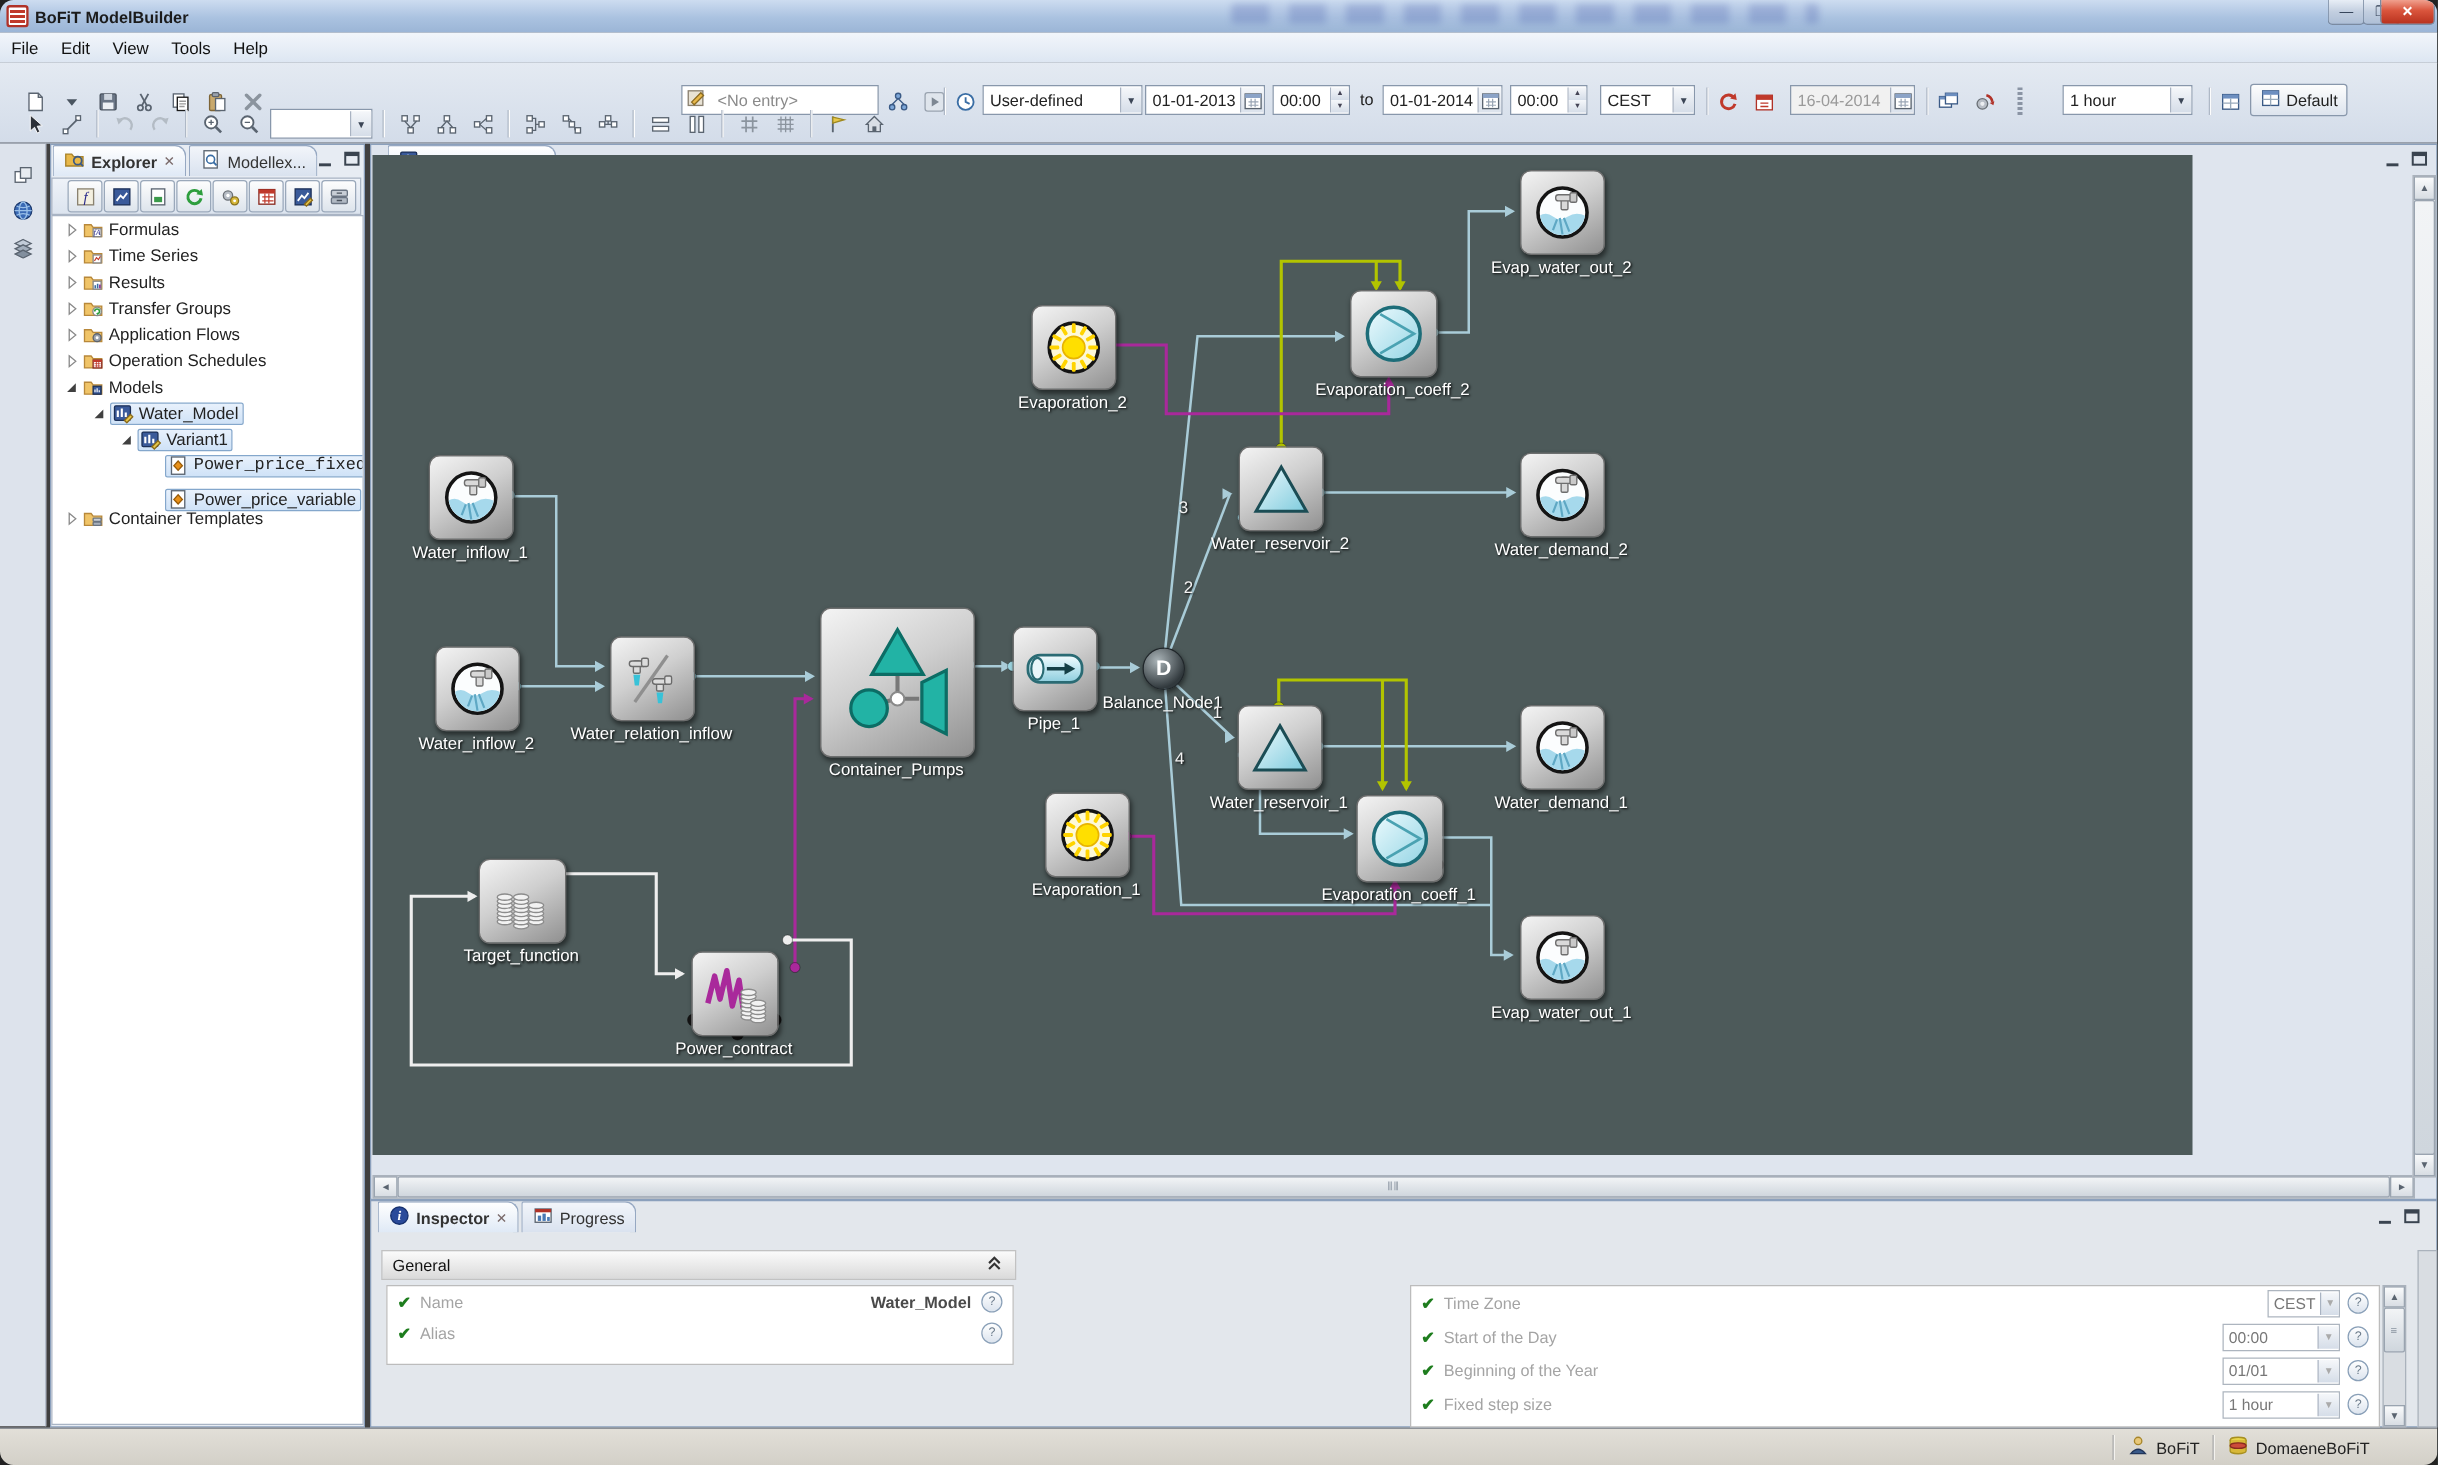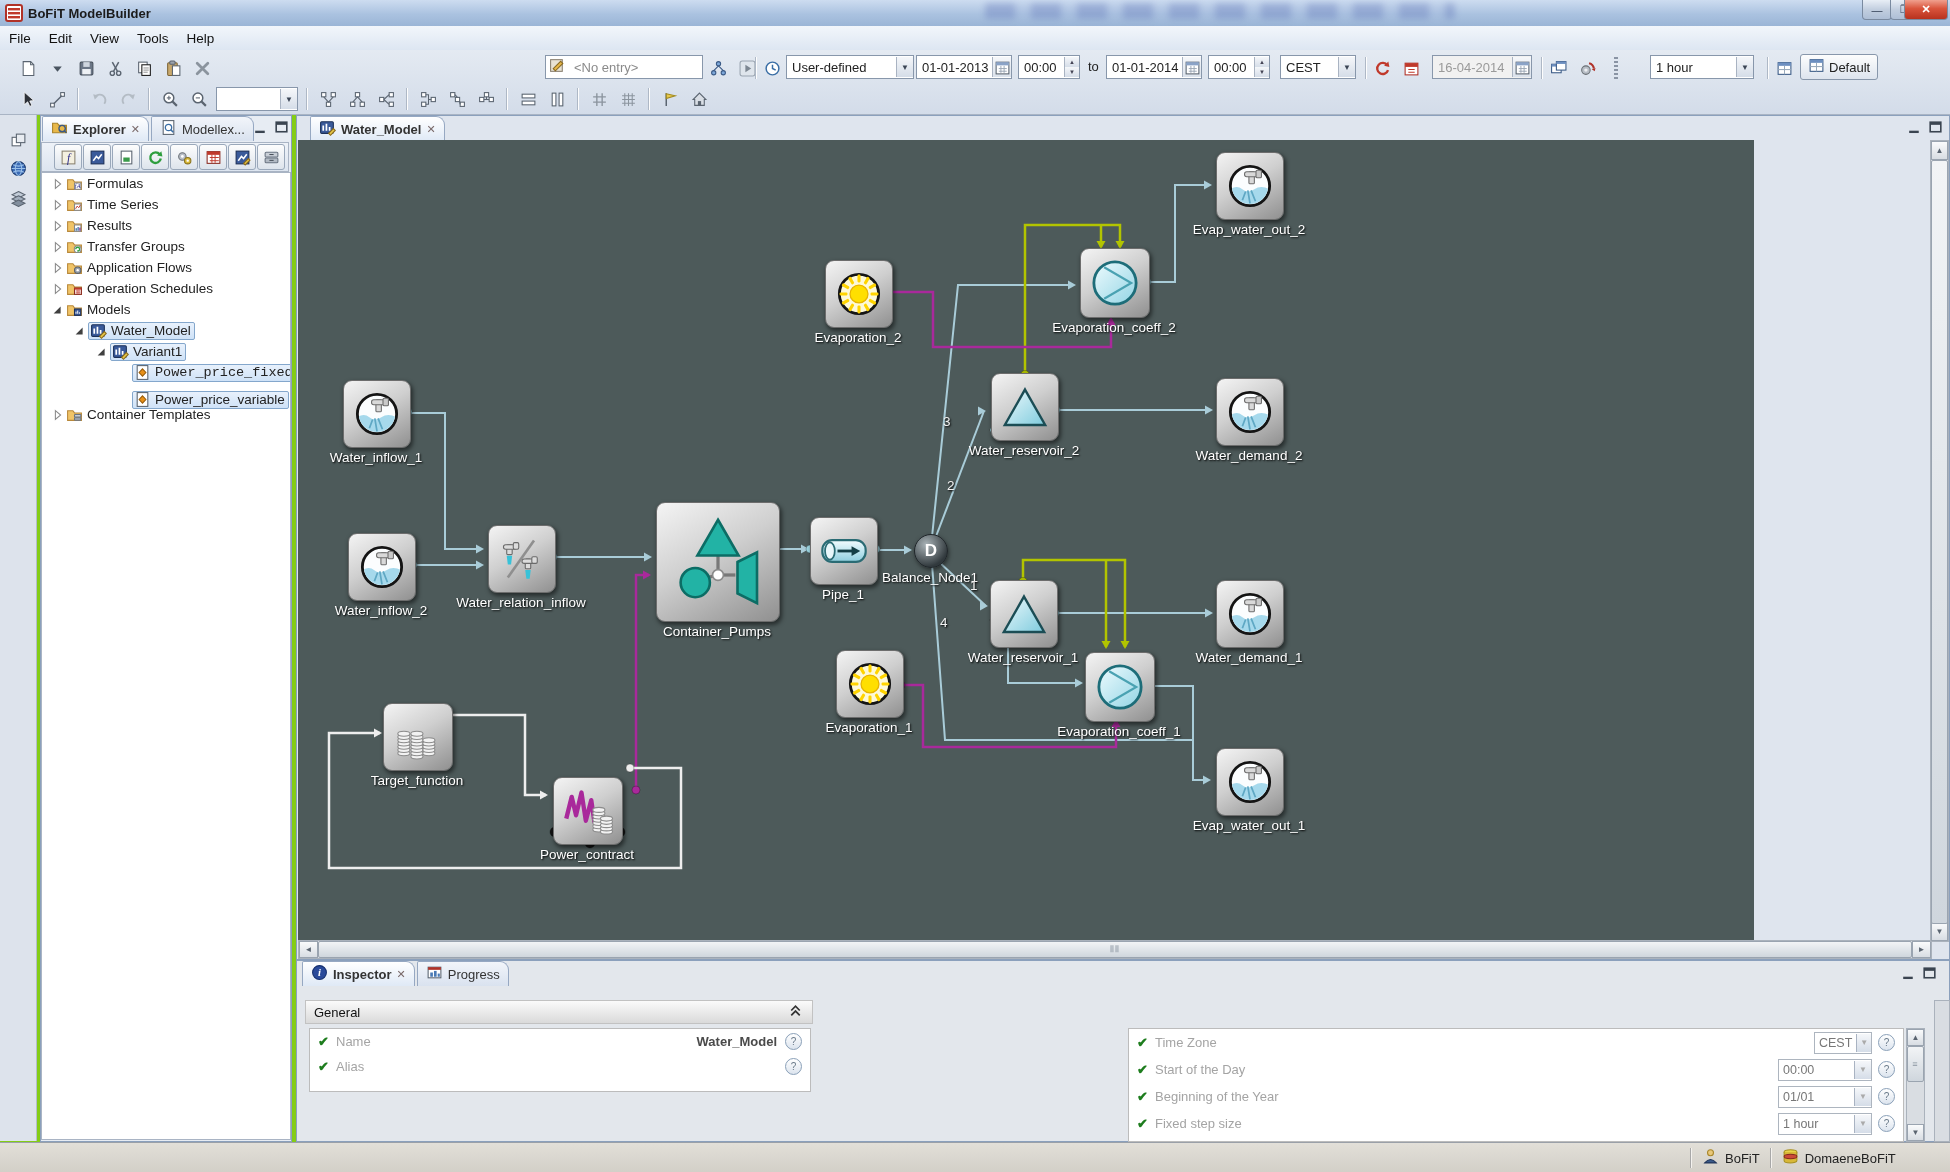--- a/index.html
+++ b/index.html
@@ -1,17 +1,17 @@
 <!DOCTYPE html>
 <html><head>
 <meta charset="utf-8">
 <style>
   html,body{margin:0;padding:0;background:#222;}
   .app{position:relative;width:1950px;height:1172px;overflow:hidden;
-       font-family:"Liberation Sans",sans-serif;background:#84cc16;font-size:13px;color:#222;}
+       font-family:"Liberation Sans",sans-serif;background:#404040;font-size:13px;color:#222;border-radius:11px;}
   .abs{position:absolute;}
   
   .titlebar{position:absolute;left:0;top:0;width:100%;height:26px;
     background:linear-gradient(#cddcf0,#aac2e0 55%,#9bb5d6);border-bottom:1px solid #7a92b4;
     display:flex;align-items:center;}
   .title-text{font-size:13px;font-weight:bold;color:#1b1b1b;margin-left:6px;}
   .winbtn{height:19px;display:flex;align-items:center;justify-content:center;
     border:1px solid #7a8aa0;border-top:none;border-radius:0 0 4px 4px;
     background:linear-gradient(#e8eef6,#c2cedf 50%,#aebfd6);color:#2c3b50;font-size:11px;}
   .winbtn.close{background:linear-gradient(#f0a08e,#d9543c 45%,#b8321e);color:#fff;font-weight:bold;}
@@ -61,21 +61,21 @@
   .xbtn{width:26px;height:24px;border:1px solid #9aa8ba;border-radius:3px;
     background:linear-gradient(#fdfdfd,#dde4ec);display:flex;align-items:center;justify-content:center;}
   .tree{position:absolute;left:41px;top:172px;width:248px;height:966px;background:#fff;
     border:1px solid #a9b4c4;overflow:hidden;}
   .trow2{height:21px;display:flex;align-items:center;font-size:13.5px;white-space:nowrap;}
   .texp{width:16px;height:16px;display:flex;align-items:center;justify-content:center;flex:none;}
   .tico{width:17px;height:16px;margin-right:4px;flex:none;display:flex;align-items:center;}
   .tsel{display:flex;align-items:center;background:linear-gradient(#e8f1fc,#cfe2f7);
     border:1px solid #84a7cc;border-radius:2px;padding:0 3px 0 1px;}
   
-  .canvas{position:absolute;left:298px;top:140px;width:1456px;height:800px;background:#4d5a5a;overflow:hidden;}
+  .canvas{position:absolute;left:298px;top:124px;width:1456px;height:800px;background:#4d5a5a;overflow:hidden;}
   .node{position:absolute;border-radius:9px;border:1px solid #6d6d6d;
     background:linear-gradient(150deg,#f4f4f4 0%,#cfcfcf 45%,#909090 100%);
     box-shadow:1.5px 2.5px 4px rgba(0,0,0,.5);display:flex;align-items:center;justify-content:center;}
   .nlabel{position:absolute;color:#fff;font-size:13.5px;text-shadow:1px 1px 2px #000;
     transform:translateX(-50%);white-space:nowrap;}
   .balance{position:absolute;border-radius:50%;
     background:radial-gradient(circle at 35% 30%,#aab4b8,#31393d 72%);
     border:1px solid #20262a;color:#fff;font-weight:bold;font-size:17px;
     display:flex;align-items:center;justify-content:center;box-shadow:1px 2px 4px rgba(0,0,0,.5);}
   .elabel{position:absolute;color:#f2f2f2;font-size:13.5px;text-shadow:1px 1px 2px #000;}
@@ -133,21 +133,21 @@
 
   <div class="menubar" id="menubar">
       <span class="menu-item">File</span>
       <span class="menu-item">Edit</span>
       <span class="menu-item">View</span>
       <span class="menu-item">Tools</span>
       <span class="menu-item">Help</span>
     </div>
 
   <div class="toolbars">
-    <div class="trow" style="top:2px">
+    <div class="trow" style="top:15px">
       <div class="hgroup" id="t1-left" style="left:16px;top:2px">
           <span class="tbtn">
             <svg width="17" height="17" viewBox="0 0 16 16">
               <polygon points="3,1.5 10,1.5 13,4.5 13,14.5 3,14.5" fill="#fff" stroke="#5a6470"></polygon>
               <polyline points="10,1.5 10,4.5 13,4.5" fill="none" stroke="#5a6470"></polyline>
             </svg>
           </span>
           <span class="tbtn">
             <svg width="17" height="17" viewBox="0 0 16 16">
               <polygon points="4,6 12,6 8,11" fill="#4a5560"></polygon>

